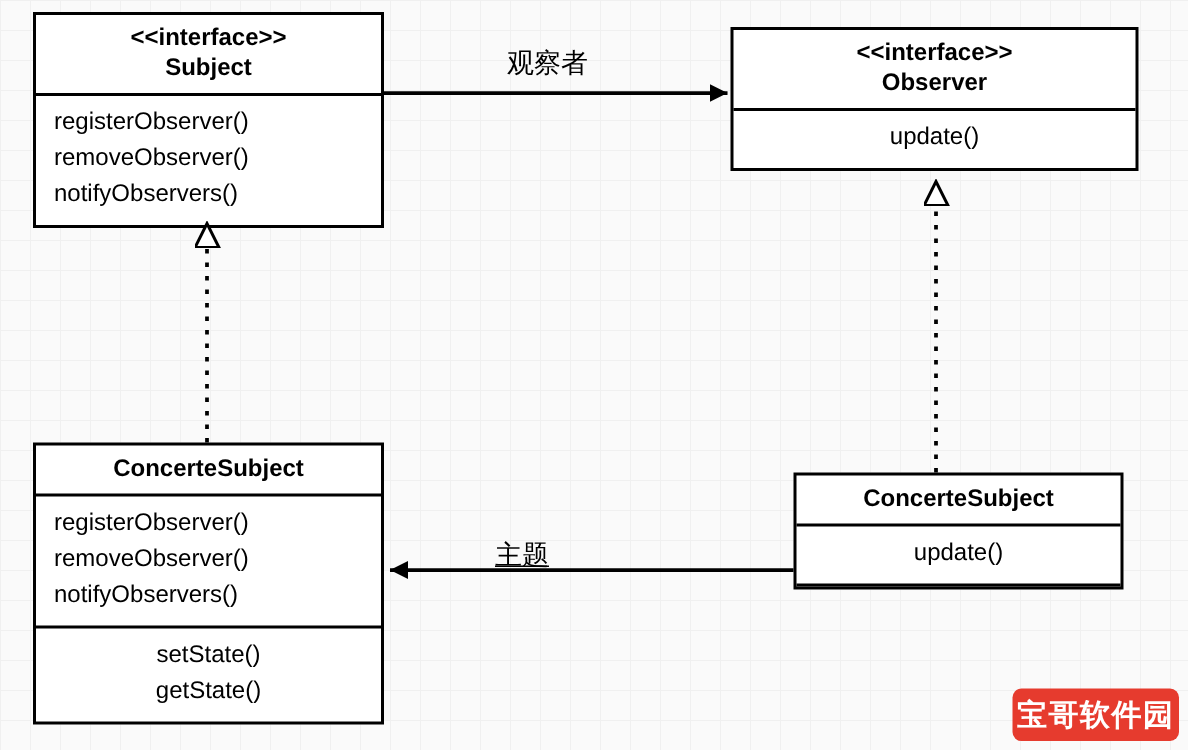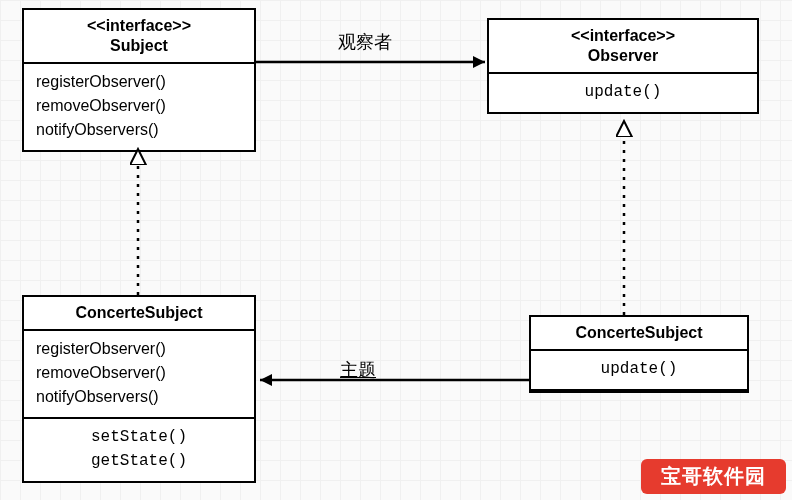--- a/index.html
+++ b/index.html
@@ -28,36 +28,36 @@
     padding: 6px 8px 6px;
     border-bottom: 2px solid #000;
     font-weight: bold;
     line-height: 1.25;
   }
   .uml-title .stereo { font-weight: bold; }
   .uml-methods {
     padding: 6px 12px 8px;
     line-height: 1.5;
   }
-  .center { text-align: center; font-family: Liberation Mono, monospace; }
+  .center { text-align: center; }
   .label {
     position: absolute;
     font-size: 18px;
     color: #000;
     text-align: right;
   }
   .watermark {
     position: absolute;
     right: 6px;
     bottom: 6px;
     background: #e63b2e;
     color: #fff;
     font-weight: bold;
     font-size: 20px;
-    padding: 4px 20px;
+    padding: 4px 3px;
     border-radius: 6px;
     font-family: "Microsoft YaHei", Arial, sans-serif;
     letter-spacing: 1px;
   }
   svg.wires {
     position: absolute;
     left: 0; top: 0;
     width: 792px; height: 500px;
     pointer-events: none;
   }
@@ -105,21 +105,21 @@
 <div class="uml-box" style="left:529px; top:315px; width:220px;">
   <div class="uml-title">
     <div>ConcerteSubject</div>
   </div>
   <div class="uml-methods center" style="border-bottom:2px solid #000;">
     <div>update()</div>
   </div>
 </div>
 
 <div class="label" style="left:338px; top:30px;">观察者</div>
-<div class="label" style="left:340px; top:358px;text-decoration:underline;">主题</div>
+<div class="label" style="left:330px; top:358px;text-decoration:underline;">主题</div>
 
 <svg class="wires">
   <defs>
     <marker id="solidArrow" markerWidth="14" markerHeight="14" refX="12" refY="6" orient="auto" markerUnits="userSpaceOnUse">
       <path d="M0,0 L12,6 L0,12 Z" fill="#000"></path>
     </marker>
     <marker id="hollowTri" markerWidth="18" markerHeight="18" refX="15" refY="8" orient="auto" markerUnits="userSpaceOnUse">
       <path d="M0,0 L16,8 L0,16 Z" fill="#fff" stroke="#000" stroke-width="2"></path>
     </marker>
   </defs>

